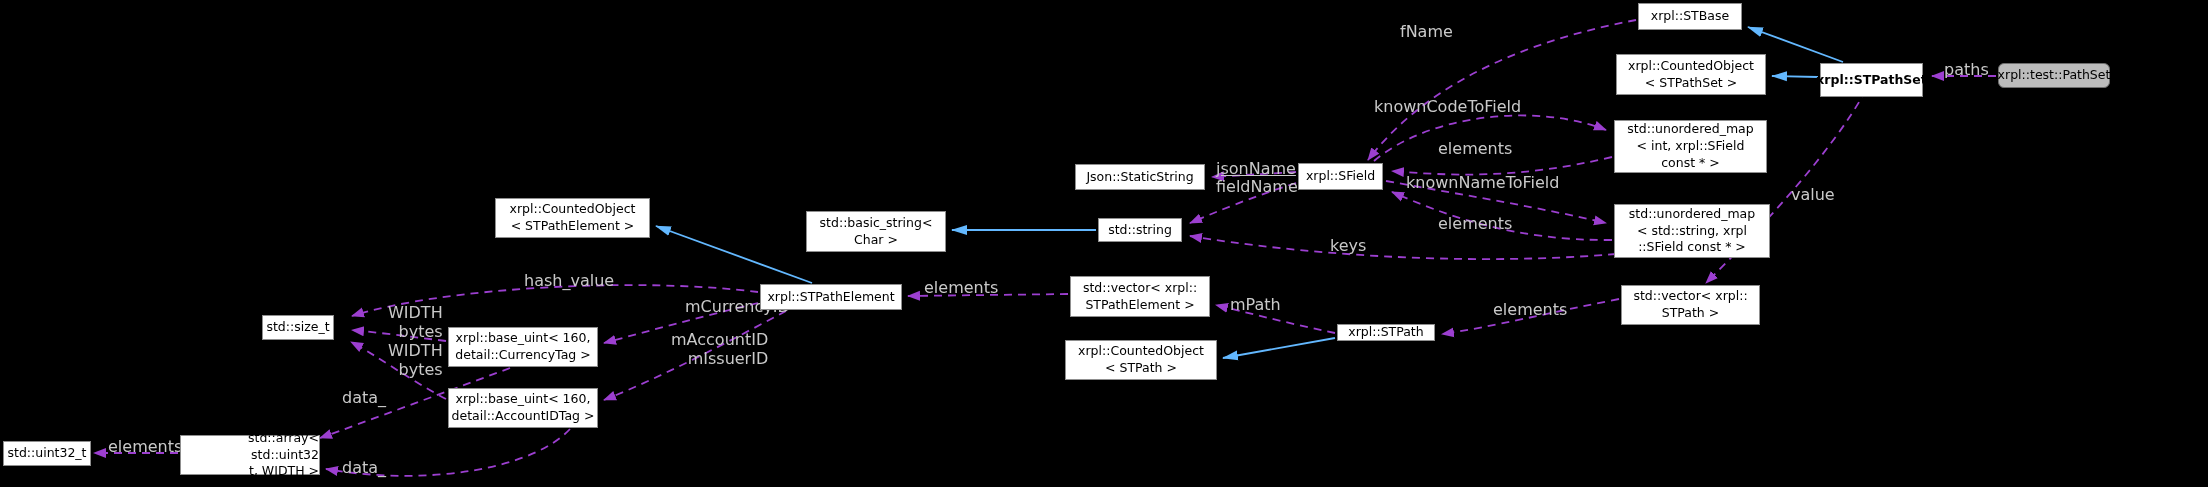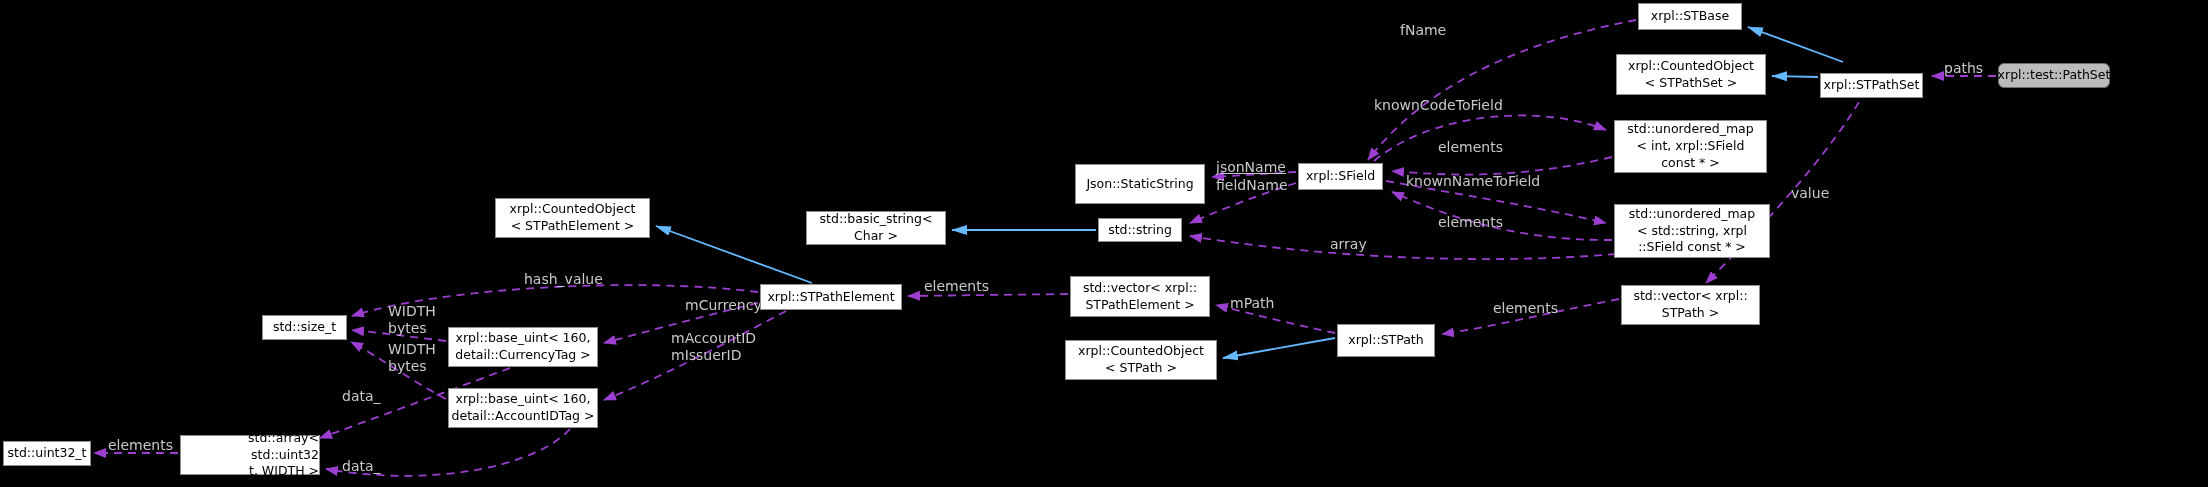--- a/index.html
+++ b/index.html
@@ -4,22 +4,22 @@
 <style>
   html,body{margin:0;padding:0;background:#000;}
   #stage{position:relative;width:2208px;height:487px;background:var(--bg,#000);
          font-family:"DejaVu Sans","Liberation Sans",sans-serif;overflow:hidden;padding-left:28px;}
   #edge-layer{position:absolute;left:0;top:0;width:2208px;height:487px;}
   .node{position:absolute;box-sizing:border-box;display:flex;align-items:center;justify-content:center;
         background:var(--node-fill,#fff);border:1.5px solid var(--node-border,#8f8f8f);
         color:var(--node-text,#000);font-size:12.5px;line-height:1.35;text-align:center;
         white-space:pre-line;z-index:3;cursor:pointer;}
   .node.highlight{background:var(--hl-fill,#bcbcbc);border-color:var(--hl-border,#6e6e6e);cursor:default;border-radius:6px;}
-  .edge-label{position:absolute;color:var(--label-text,#c9c9c9);font-size:14px;line-height:1.2;
-              white-space:pre-line;text-align:left;z-index:2;}
+  .edge-label{position:absolute;color:var(--label-text,#c9c9c9);font-size:16px;line-height:1.2;
+              white-space:pre-line;text-align:right;z-index:2;}
   path.usage{fill:none;stroke:var(--purple,#9c3fd0);stroke-width:1.8;stroke-dasharray:8 6;}
   path.inherit{fill:none;stroke:var(--blue,#63b8ff);stroke-width:1.8;}
   #arrow-usage path{fill:var(--purple,#9c3fd0);}
   #arrow-inherit path{fill:var(--blue,#63b8ff);}
 </style>
 </head>
 <body>
 
 <div id="stage" style="--bg: #000000; --node-fill: #ffffff; --node-border: #8f8f8f; --node-text: #000000; --hl-fill: #bcbcbc; --hl-border: #6e6e6e; --purple: #9c3fd0; --blue: #63b8ff; --label-text: #c9c9c9;">
   <svg id="edge-layer" width="2208" height="487" viewBox="0 0 2208 487" xmlns="http://www.w3.org/2000/svg">
@@ -57,60 +57,60 @@
         <path d="M1818,77 L1772,76" class="inherit" marker-end="url(#arrow-inherit)"></path>
         <path d="M1096,230 L952,230" class="inherit" marker-end="url(#arrow-inherit)"></path>
         <path d="M812,283 L656,226" class="inherit" marker-end="url(#arrow-inherit)"></path>
         <path d="M1335,338 L1223,358" class="inherit" marker-end="url(#arrow-inherit)"></path>
       </g>
   </svg>
   <div id="nodes-layer">
       <div class="node" style="left: 1638px; top: 3px; width: 104px; height: 27px;">xrpl::STBase</div>
       <div class="node" style="left: 1616px; top: 54px; width: 150px; height: 41px;">xrpl::CountedObject
 &lt; STPathSet &gt;</div>
-      <div class="node" style="left: 1820px; top: 73px; width: 103px; height: 25px;">xrpl::STPathSet</div>
+      <div class="node" style="left: 1820px; top: 63px; width: 103px; height: 34px; font-weight: bold;">xrpl::STPathSet</div>
       <div class="node highlight" style="left: 1998px; top: 63px; width: 112px; height: 25px;">xrpl::test::PathSet</div>
       <div class="node" style="left: 1614px; top: 120px; width: 153px; height: 53px;">std::unordered_map
 &lt; int, xrpl::SField
 const * &gt;</div>
       <div class="node" style="left: 1614px; top: 204px; width: 156px; height: 54px;">std::unordered_map
 &lt; std::string, xrpl
 ::SField const * &gt;</div>
-      <div class="node" style="left: 1075px; top: 164px; width: 130px; height: 40px;">Json::StaticString</div>
+      <div class="node" style="left: 1075px; top: 164px; width: 130px; height: 26px;">Json::StaticString</div>
       <div class="node" style="left: 1298px; top: 163px; width: 85px; height: 27px;">xrpl::SField</div>
       <div class="node" style="left: 1098px; top: 218px; width: 84px; height: 24px;">std::string</div>
-      <div class="node" style="left: 806px; top: 211px; width: 140px; height: 34px;">std::basic_string&lt;
+      <div class="node" style="left: 806px; top: 211px; width: 140px; height: 41px;">std::basic_string&lt;
 Char &gt;</div>
       <div class="node" style="left: 495px; top: 198px; width: 155px; height: 40px;">xrpl::CountedObject
 &lt; STPathElement &gt;</div>
       <div class="node" style="left: 760px; top: 284px; width: 142px; height: 26px;">xrpl::STPathElement</div>
       <div class="node" style="left: 1070px; top: 276px; width: 140px; height: 41px;">std::vector&lt; xrpl::
 STPathElement &gt;</div>
-      <div class="node" style="left: 1337px; top: 324px; width: 98px; height: 33px;">xrpl::STPath</div>
+      <div class="node" style="left: 1337px; top: 324px; width: 98px; height: 17px;">xrpl::STPath</div>
       <div class="node" style="left: 1065px; top: 340px; width: 152px; height: 40px;">xrpl::CountedObject
 &lt; STPath &gt;</div>
       <div class="node" style="left: 1621px; top: 285px; width: 139px; height: 40px;">std::vector&lt; xrpl::
 STPath &gt;</div>
-      <div class="node" style="left: 262px; top: 315px; width: 85px; height: 25px;">std::size_t</div>
+      <div class="node" style="left: 262px; top: 315px; width: 72px; height: 25px;">std::size_t</div>
       <div class="node" style="left: 448px; top: 327px; width: 150px; height: 40px;">xrpl::base_uint&lt; 160,
 detail::CurrencyTag &gt;</div>
       <div class="node" style="left: 448px; top: 388px; width: 150px; height: 40px;">xrpl::base_uint&lt; 160,
 detail::AccountIDTag &gt;</div>
       <div class="node" style="left: 3px; top: 441px; width: 88px; height: 25px;">std::uint32_t</div>
       <div class="node" style="left: 180px; top: 435px; width: 140px; height: 40px; text-align: right;">std::array&lt; std::uint32
 _t, WIDTH &gt;</div>
     </div>
   <div id="labels-layer">
       <div class="edge-label" style="left: 1944px; top: 60px;">paths</div>
       <div class="edge-label" style="left: 1400px; top: 22px;">fName</div>
       <div class="edge-label" style="left: 1374px; top: 97px;">knownCodeToField</div>
       <div class="edge-label" style="left: 1438px; top: 139px;">elements</div>
       <div class="edge-label" style="left: 1406px; top: 173px;">knownNameToField</div>
       <div class="edge-label" style="left: 1438px; top: 214px;">elements</div>
-      <div class="edge-label" style="left: 1330px; top: 236px;">array</div>
+      <div class="edge-label" style="left: 1330px; top: 236px;">keys</div>
       <div class="edge-label" style="left: 1216px; top: 159px; text-decoration: underline;">jsonName</div>
       <div class="edge-label" style="left: 1216px; top: 177px;">fieldName</div>
       <div class="edge-label" style="left: 1791px; top: 185px;">value</div>
       <div class="edge-label" style="left: 1493px; top: 300px;">elements</div>
       <div class="edge-label" style="left: 1230px; top: 295px;">mPath</div>
       <div class="edge-label" style="left: 924px; top: 278px;">elements</div>
       <div class="edge-label" style="left: 524px; top: 271px;">hash_value</div>
       <div class="edge-label" style="left: 685px; top: 297px;">mCurrencyID</div>
       <div class="edge-label" style="left: 671px; top: 330px;">mAccountID
 mIssuerID</div>

